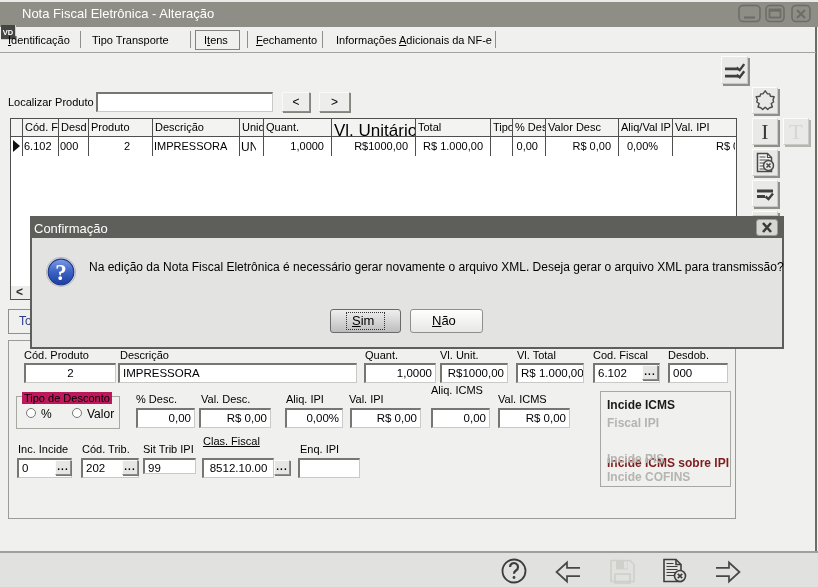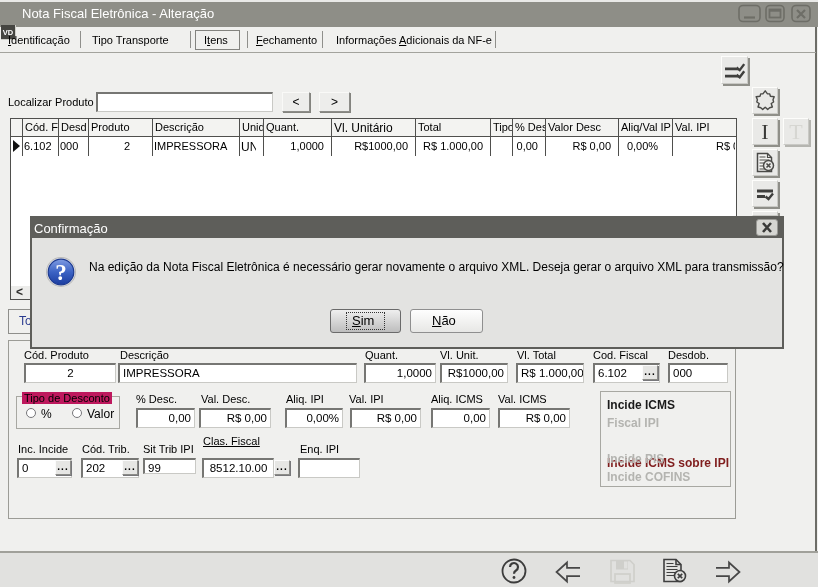--- a/index.html
+++ b/index.html
@@ -111,21 +111,21 @@
     <div class="abs" style="left:672px;top:119px;width:1px;height:37px;background:#4f4f4d;"></div>
   </div>
 
 <div id="gridheads">
     <div class="abs" style="left:25px;top:121px;width:33px;height:15px;overflow:hidden;white-space:nowrap;font-size:11px;">Cód. Fi</div>
     <div class="abs" style="left:61px;top:121px;width:27px;height:15px;overflow:hidden;white-space:nowrap;font-size:11px;">Desd</div>
     <div class="abs" style="left:91px;top:121px;width:61px;height:15px;overflow:hidden;white-space:nowrap;font-size:11px;">Produto</div>
     <div class="abs" style="left:155px;top:121px;width:84px;height:15px;overflow:hidden;white-space:nowrap;font-size:11px;">Descrição</div>
     <div class="abs" style="left:242px;top:121px;width:21px;height:15px;overflow:hidden;white-space:nowrap;font-size:11px;">Unid</div>
     <div class="abs" style="left:266px;top:121px;width:65px;height:15px;overflow:hidden;white-space:nowrap;font-size:11px;">Quant.</div>
-    <div class="abs" style="left:334px;top:121px;width:81px;height:15px;overflow:hidden;white-space:nowrap;font-size:12px;">Vl. Unitário</div>
+    <div class="abs" style="left:334px;top:121px;width:81px;height:15px;overflow:hidden;white-space:nowrap;font-size:17px;">Vl. Unitário</div>
     <div class="abs" style="left:418px;top:121px;width:72px;height:15px;overflow:hidden;white-space:nowrap;font-size:11px;">Total</div>
     <div class="abs" style="left:493px;top:121px;width:19px;height:15px;overflow:hidden;white-space:nowrap;font-size:11px;">Tipo</div>
     <div class="abs" style="left:515px;top:121px;width:30px;height:15px;overflow:hidden;white-space:nowrap;font-size:11px;">% Desc</div>
     <div class="abs" style="left:548px;top:121px;width:70px;height:15px;overflow:hidden;white-space:nowrap;font-size:11px;">Valor Desc</div>
     <div class="abs" style="left:621px;top:121px;width:51px;height:15px;overflow:hidden;white-space:nowrap;font-size:11px;">Aliq/Val IPI</div>
     <div class="abs" style="left:675px;top:121px;width:61px;height:15px;overflow:hidden;white-space:nowrap;font-size:11px;">Val. IPI</div>
   </div>
 
 <div id="griddata">
     <div class="abs" style="left:24px;top:140px;width:27px;height:15px;overflow:hidden;white-space:nowrap;font-size:11px;">6.102</div>
@@ -176,21 +176,21 @@
 <div class="abs" style="left:22px;top:392px;background:#be185d;padding:0 2px;font-size:11px;">Tipo de Desconto</div>
 <div class="abs" style="left:26px;top:408px;width:10px;height:10px;border:1px solid #77777a;border-radius:50%;background:#fff;"></div>
 <div class="abs" style="left:41px;top:407px;font-size:12px;">%</div>
 <div class="abs" style="left:72px;top:408px;width:10px;height:10px;border:1px solid #77777a;border-radius:50%;background:#fff;"></div>
 <div class="abs" style="left:87px;top:407px;font-size:12px;">Valor</div>
 
 <div class="lbl" style="left:136px;top:393px;">% Desc.</div>
 <div class="lbl" style="left:201px;top:393px;">Val. Desc.</div>
 <div class="lbl" style="left:286px;top:393px;">Aliq. IPI</div>
 <div class="lbl" style="left:349px;top:393px;">Val. IPI</div>
-<div class="lbl" style="left:431px;top:393px;">Aliq. ICMS</div>
+<div class="lbl" style="left:431px;top:384px;">Aliq. ICMS</div>
 <div class="lbl" style="left:498px;top:393px;">Val. ICMS</div>
 <div class="inp r" style="left:136px;top:408px;width:59px;height:20px;">0,00</div>
 <div class="inp r" style="left:199px;top:408px;width:72px;height:20px;">R$ 0,00</div>
 <div class="inp r" style="left:285px;top:408px;width:58px;height:20px;">0,00%</div>
 <div class="inp r" style="left:350px;top:408px;width:71px;height:20px;">R$ 0,00</div>
 <div class="inp r" style="left:431px;top:408px;width:59px;height:20px;">0,00</div>
 <div class="inp r" style="left:498px;top:408px;width:72px;height:20px;">R$ 0,00</div>
 
 <div class="lbl" style="left:18px;top:443px;">Inc. Incide</div>
 <div class="lbl" style="left:82px;top:443px;">Cód. Trib.</div>

